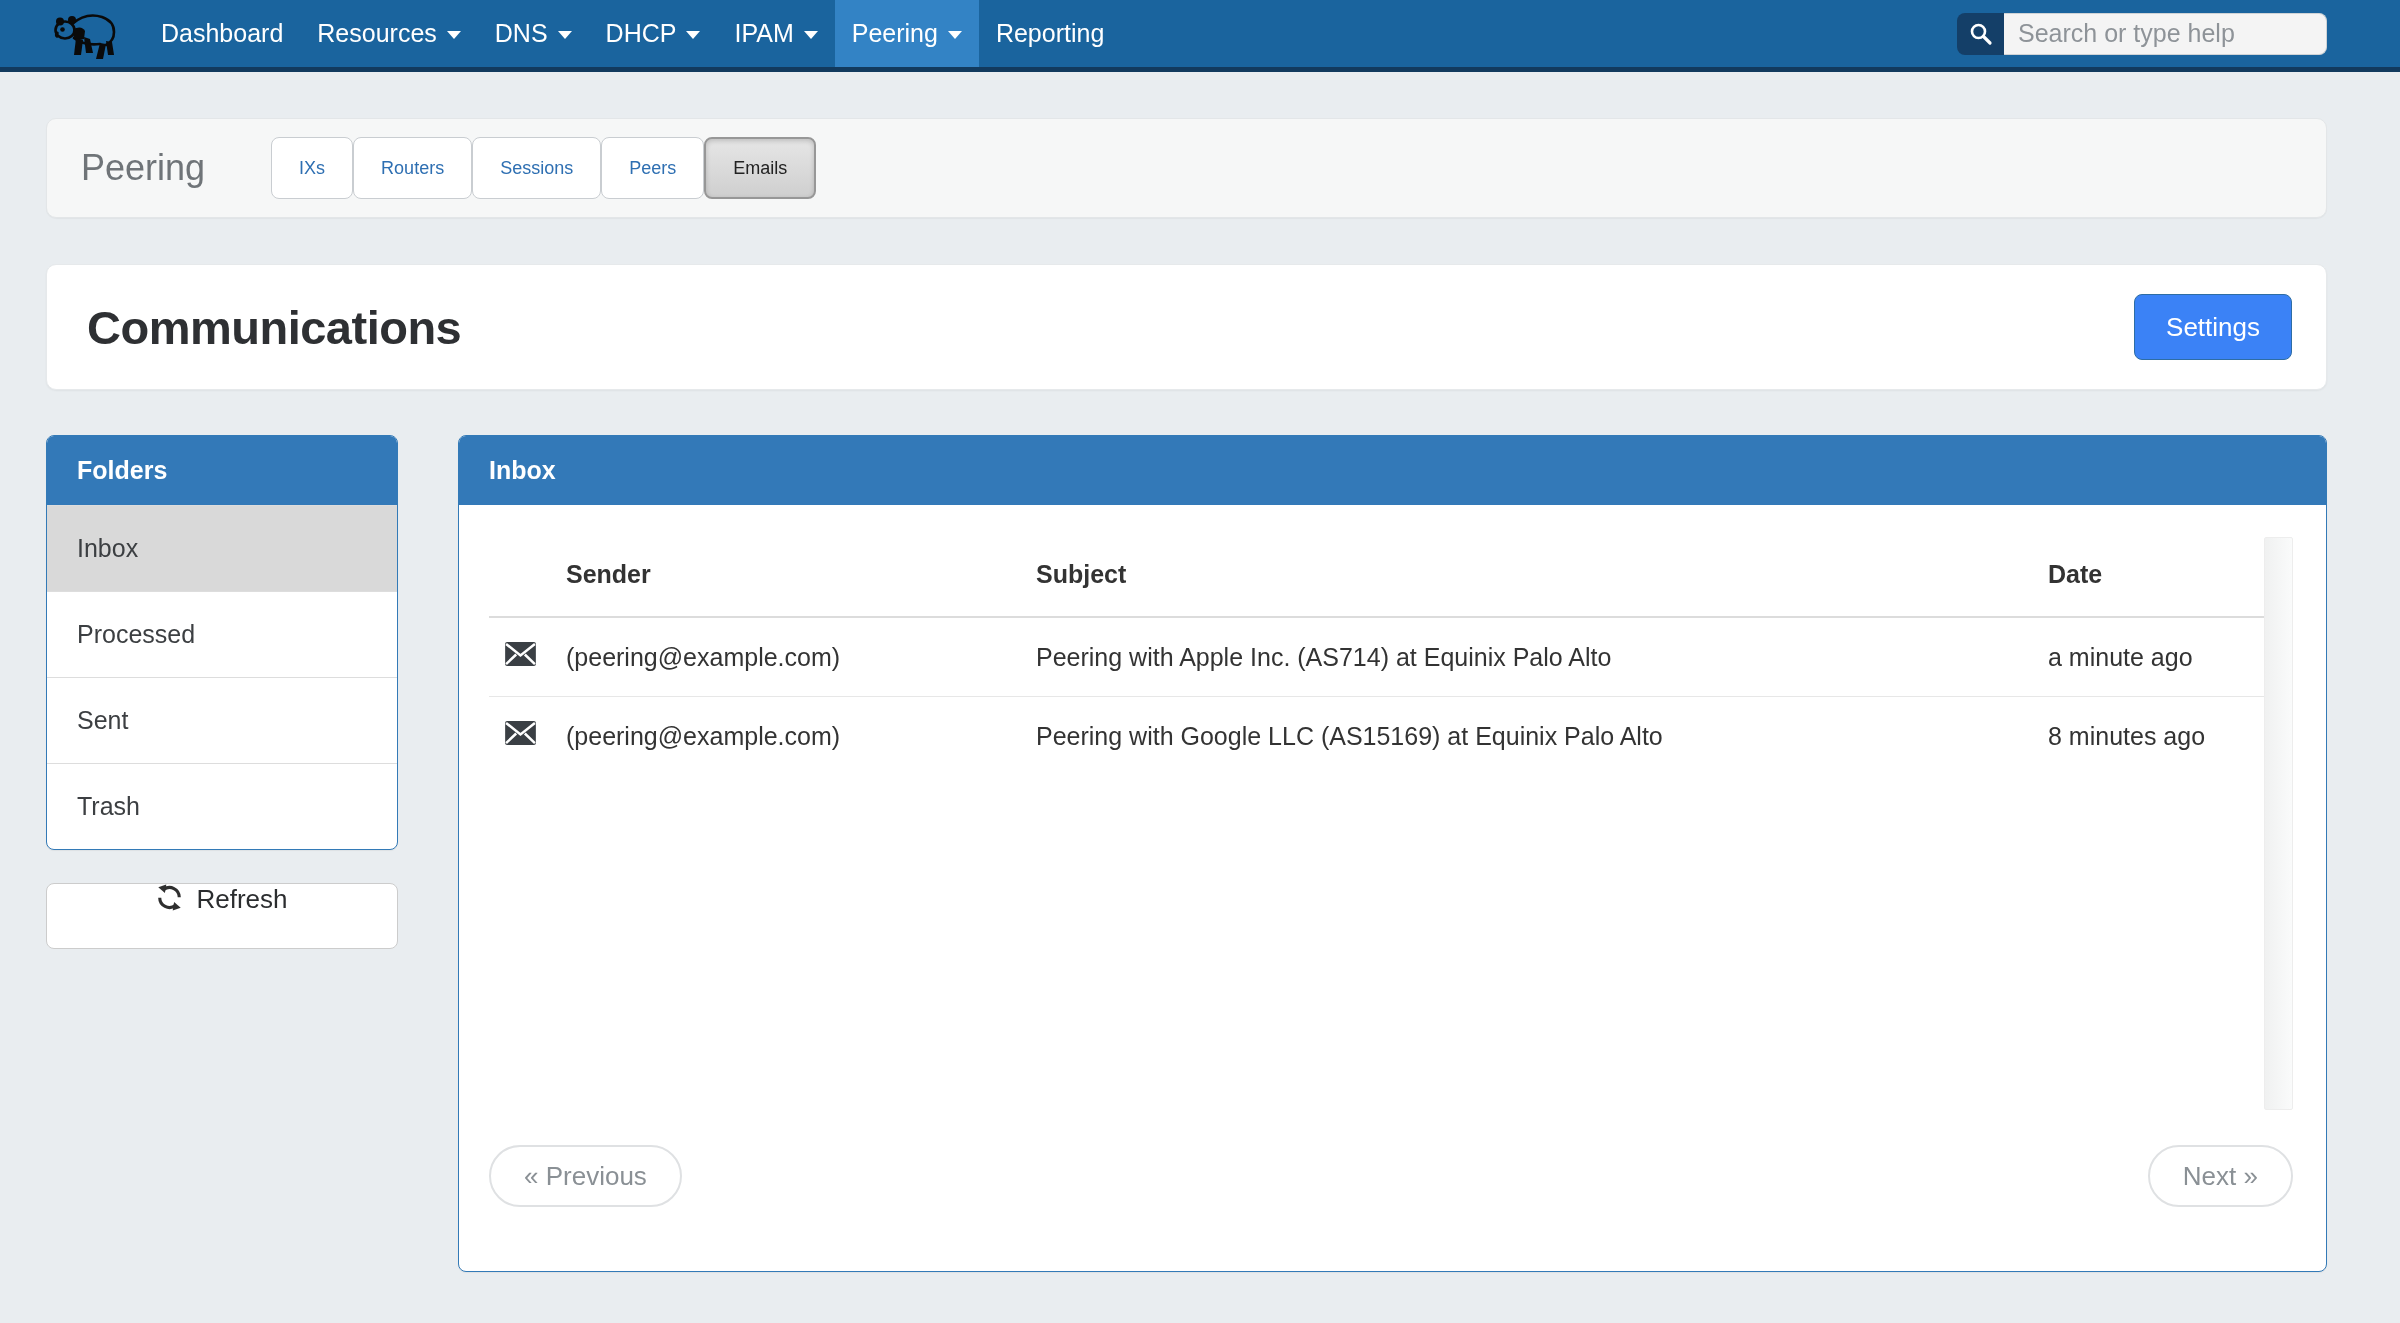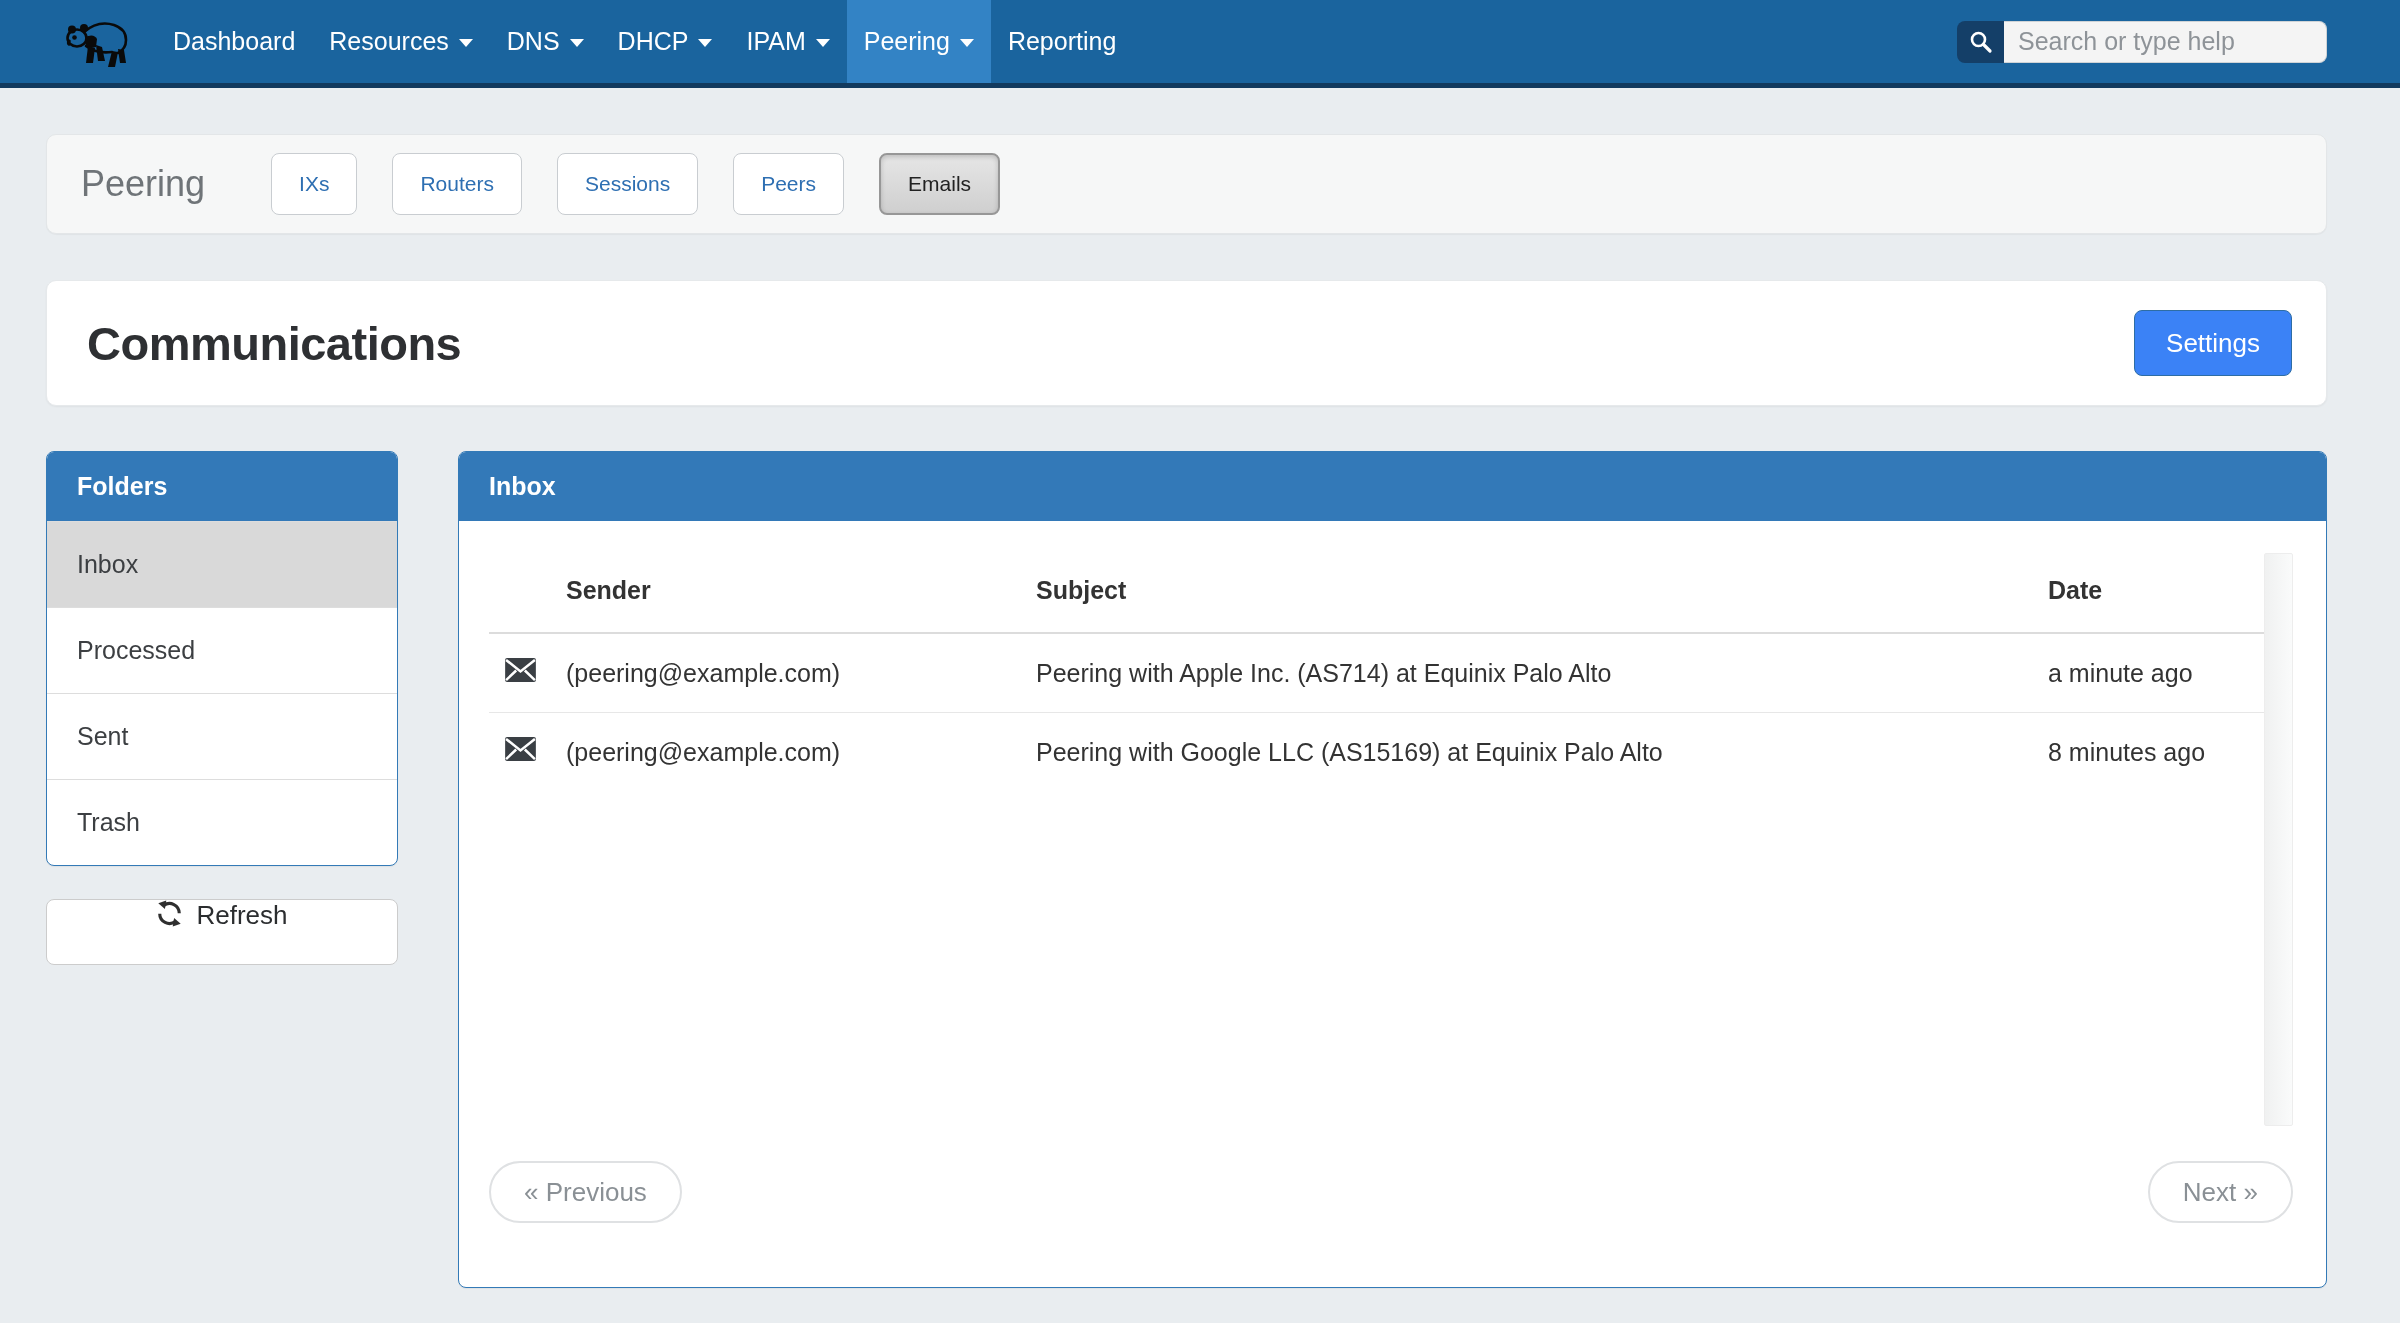--- a/index.html
+++ b/index.html
@@ -6,26 +6,26 @@
   html, body { width: 2400px; height: 1323px; overflow: hidden; }
   body {
     background: #e9edf0;
     font-family: "Liberation Sans", sans-serif;
     color: #333;
   }
   button { font-family: inherit; cursor: pointer; }
 
   
   .navbar {
-    height: 88px;
+    height: 72px;
     background: #1a649e;
     border-bottom: 5px solid #123a5e;
     display: flex;
     align-items: stretch;
-    padding-left: 60px;
+    padding-left: 48px;
   }
   .logo {
     display: flex; align-items: center;
     margin-right: 22px;
   }
   .nav-items { display: flex; align-items: stretch; }
   .nav-item {
     display: flex; align-items: center;
     color: #fff; font-size: 25px;
     padding: 0 17px;
@@ -65,25 +65,24 @@
     border: 1px solid #e3e6e8;
     border-radius: 10px;
     height: 100px;
     display: flex; align-items: center;
     padding: 0 34px;
     box-shadow: 0 1px 1px rgba(0,0,0,.04);
   }
   .subnav-title { font-size: 36px; color: #6f7478; margin-right: 66px; }
   .tab-btn {
     height: 62px; padding: 0 27px;
-    margin-right: 35px;
     background: #fff;
     border: 1px solid #c9cdd1;
     border-radius: 8px;
-    font-size: 21px; color: #2e6fb2;
+    font-size: 18px; color: #2e6fb2;
   }
   .tab-btn.active {
     background: linear-gradient(#e6e6e6, #cfcfcf);
     border: 2px solid #979797;
     color: #222;
     box-shadow: inset 0 2px 5px rgba(0,0,0,.18);
   }
 
   
   .comms-card {

